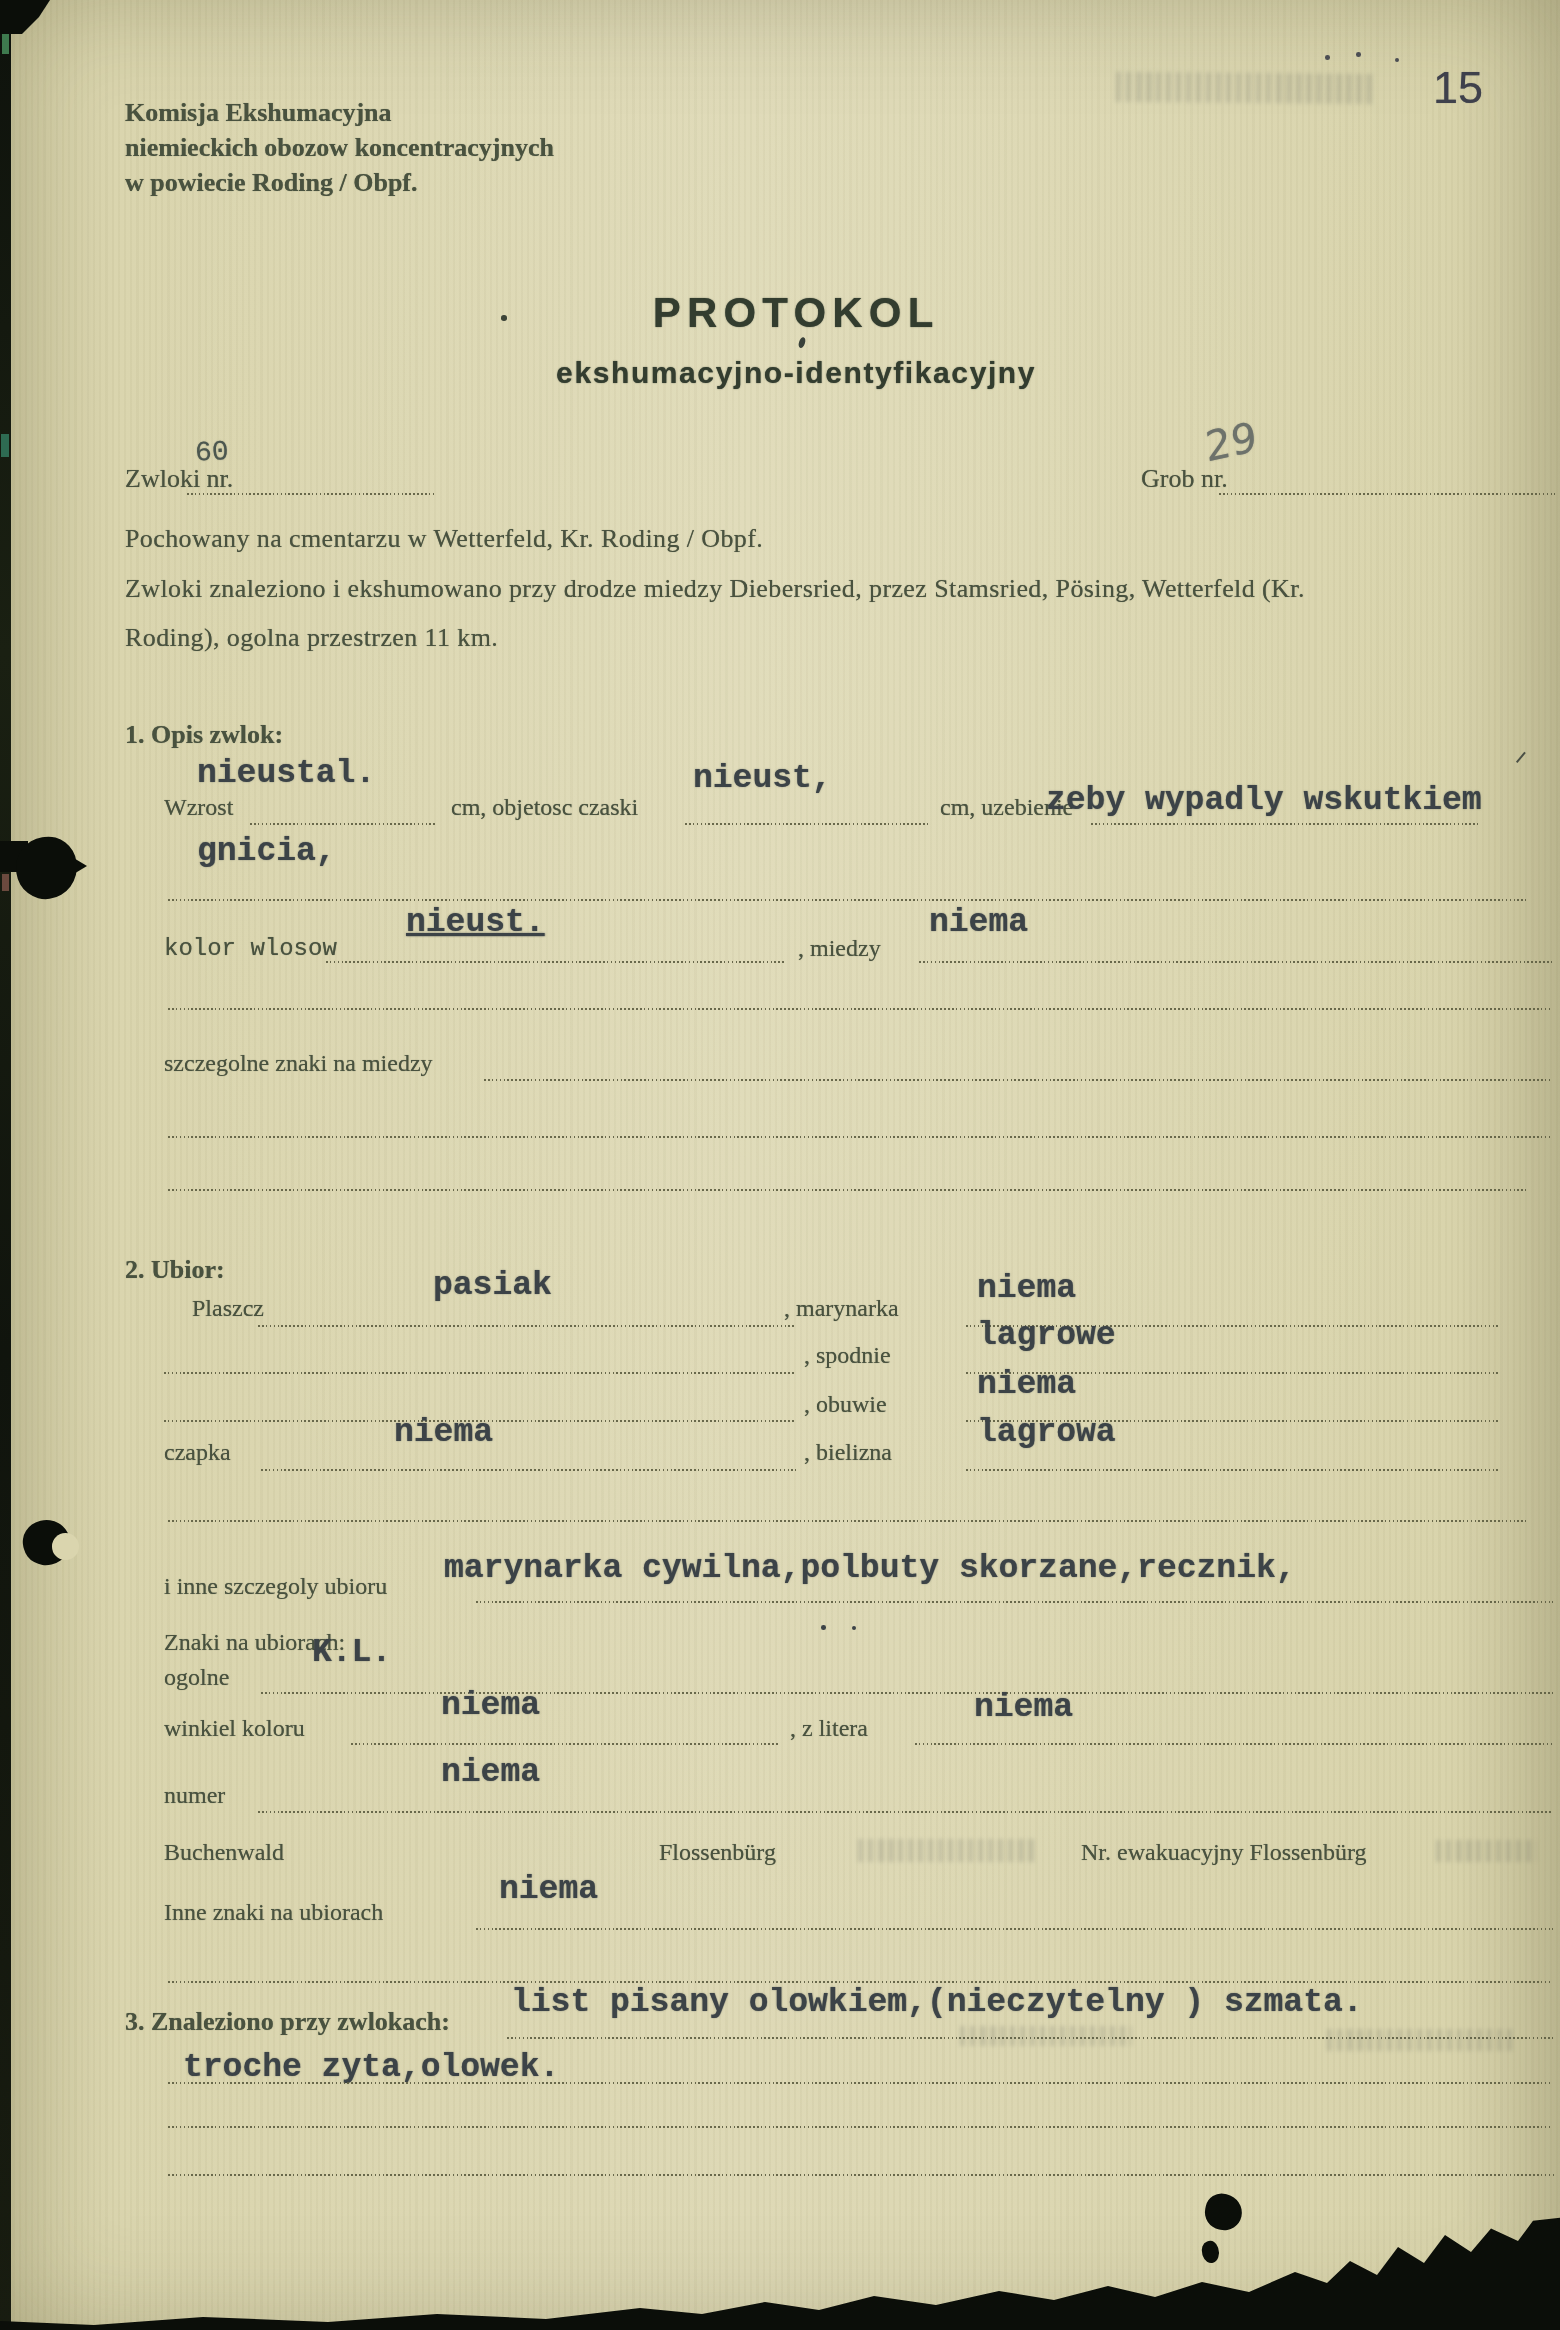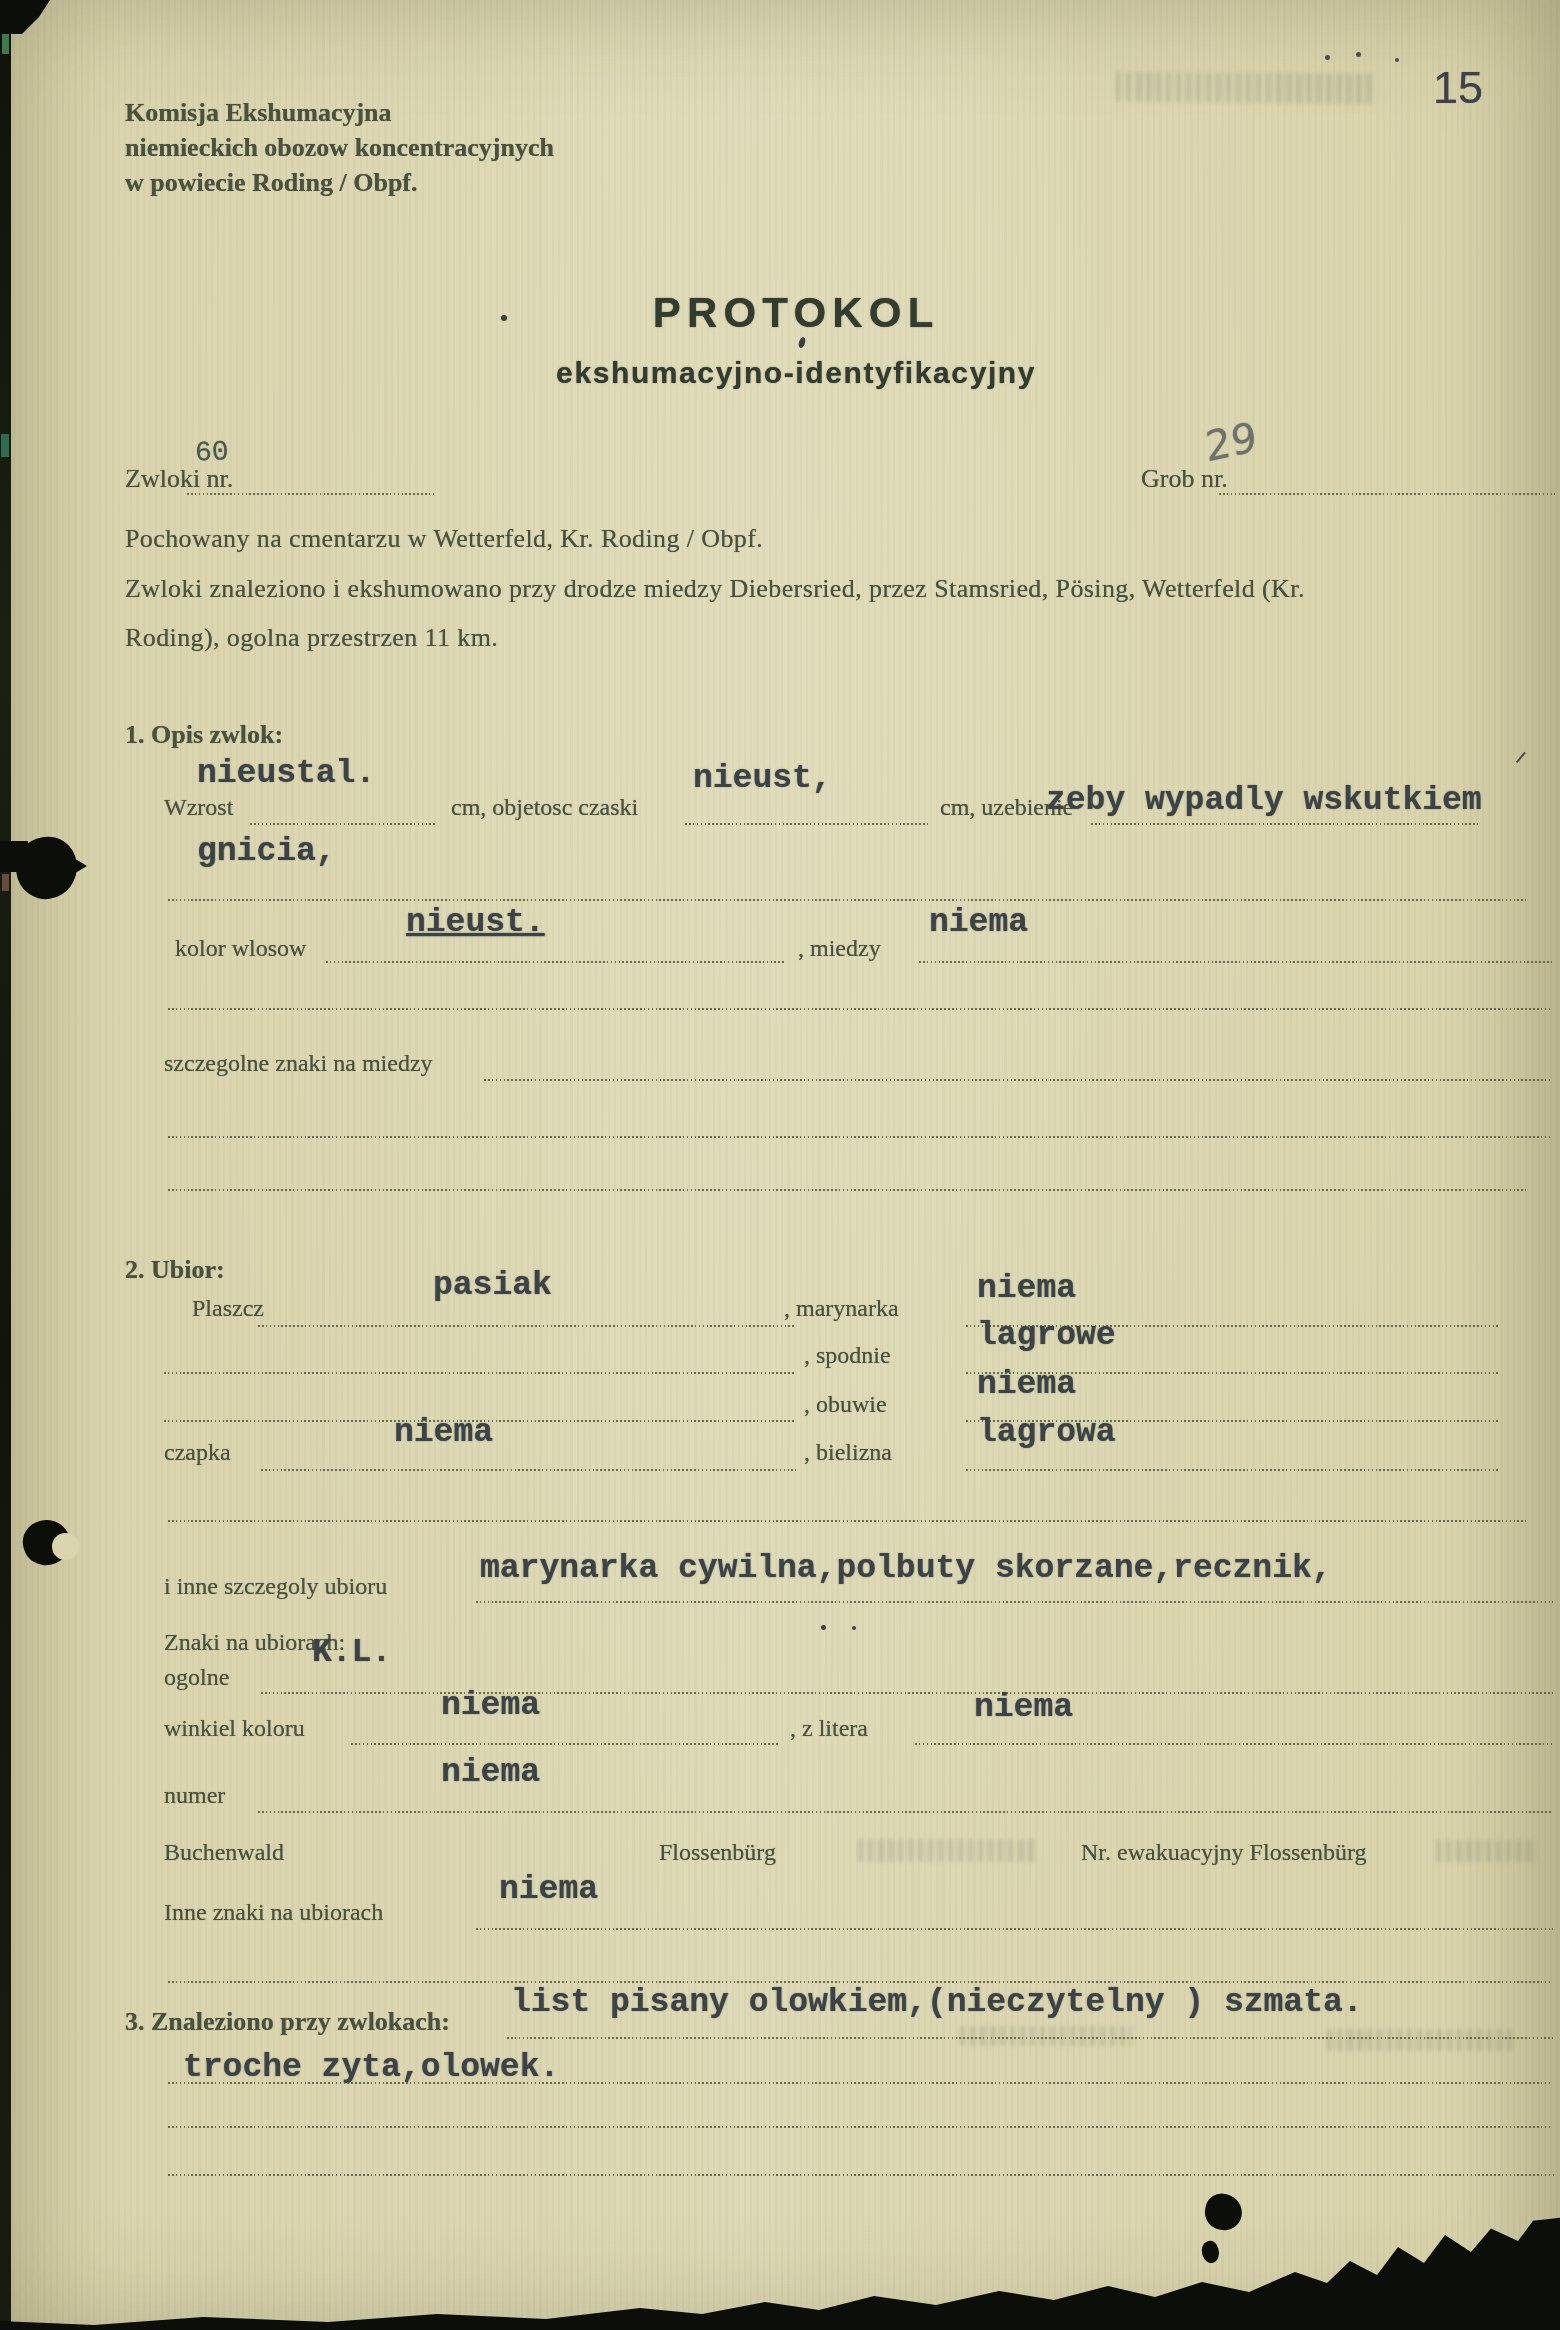--- a/index.html
+++ b/index.html
@@ -81,21 +81,21 @@
   <div class="abs tw" style="left:693px;top:760px;">nieust,</div>
   <div class="abs serif s31" style="left:940px;top:794px;">cm, uzebienie</div>
   <div class="abs dl" style="left:1091px;top:823px;width:387px;"></div>
   <div class="abs tw" style="left:1046px;top:782px;">zeby wypadly wskutkiem</div>
   <div class="abs" style="left:1520px;top:751px;width:2.3px;height:12.5px;background:#4a4f45;transform:rotate(40deg);"></div>
 
   <div class="abs tw" style="left:197px;top:833px;">gnicia,</div>
   <div class="abs dl" style="left:168px;top:899px;width:1358px;"></div>
 
   <div class="abs tw" style="left:406px;top:904px;text-decoration:underline;">nieust.</div>
-  <div class="abs serif s31" style="left:175px;top:935px;">kolor wlosow</div>
+  <div class="abs serif s31" style="left:164px;top:935px;font-family:Liberation Mono, monospace;">kolor wlosow</div>
   <div class="abs dl" style="left:326px;top:961px;width:460px;"></div>
   <div class="abs serif s31" style="left:798px;top:935px;">, miedzy</div>
   <div class="abs dl" style="left:919px;top:961px;width:634px;"></div>
   <div class="abs tw" style="left:929px;top:904px;">niema</div>
 
   <div class="abs dl" style="left:168px;top:1008px;width:1385px;"></div>
   <div class="abs serif s31" style="left:164px;top:1050px;">szczegolne znaki na miedzy</div>
   <div class="abs dl" style="left:484px;top:1079px;width:1069px;"></div>
   <div class="abs dl" style="left:168px;top:1136px;width:1385px;"></div>
   <div class="abs dl" style="left:168px;top:1189px;width:1358px;"></div>
@@ -122,21 +122,21 @@
   <div class="abs serif s31" style="left:164px;top:1439px;">czapka</div>
   <div class="abs dl" style="left:261px;top:1469px;width:535px;"></div>
   <div class="abs tw" style="left:394px;top:1414px;">niema</div>
   <div class="abs serif s31" style="left:804px;top:1439px;">, bielizna</div>
   <div class="abs dl" style="left:966px;top:1469px;width:532px;"></div>
   <div class="abs tw" style="left:977px;top:1414px;">lagrowa</div>
 
   <div class="abs dl" style="left:168px;top:1520px;width:1358px;"></div>
 
   <div class="abs serif s31" style="left:164px;top:1573px;">i inne szczegoly ubioru</div>
-  <div class="abs tw" style="left:480px;top:1550px;">marynarka cywilna,polbuty skorzane,recznik,</div>
+  <div class="abs tw" style="left:444px;top:1550px;">marynarka cywilna,polbuty skorzane,recznik,</div>
   <div class="abs dl" style="left:476px;top:1601px;width:1077px;"></div>
   <div class="abs" style="left:821px;top:1625px;width:4.7px;height:4.7px;border-radius:50%;background:#3c4347;"></div>
   <div class="abs" style="left:852px;top:1626px;width:3.9px;height:3.9px;border-radius:50%;background:#3c4347;"></div>
 
   <div class="abs serif s31" style="left:164px;top:1629px;">Znaki na ubiorach:</div>
 
   <div class="abs tw" style="left:312px;top:1634px;">K.L.</div>
   <div class="abs serif s31" style="left:164px;top:1664px;">ogolne</div>
   <div class="abs dl" style="left:261px;top:1692px;width:1292px;"></div>
 

